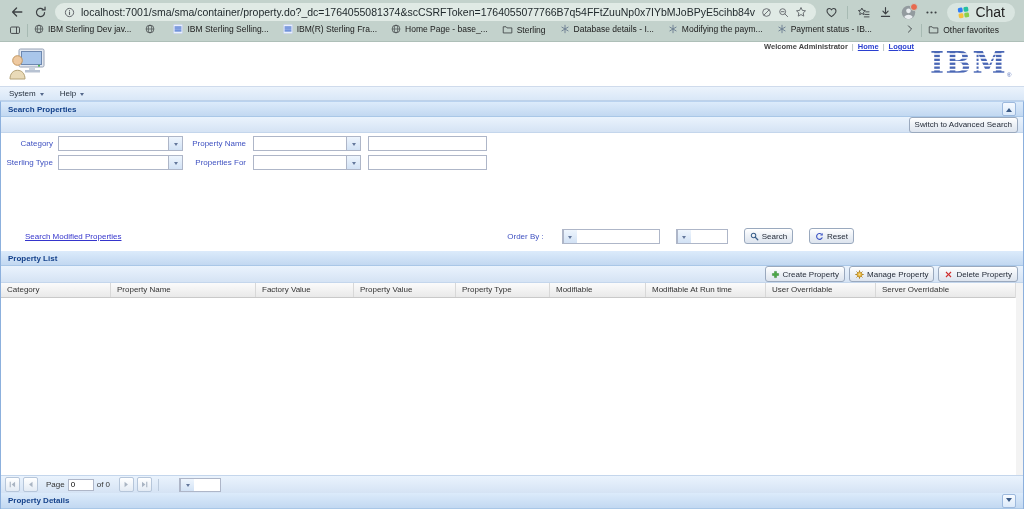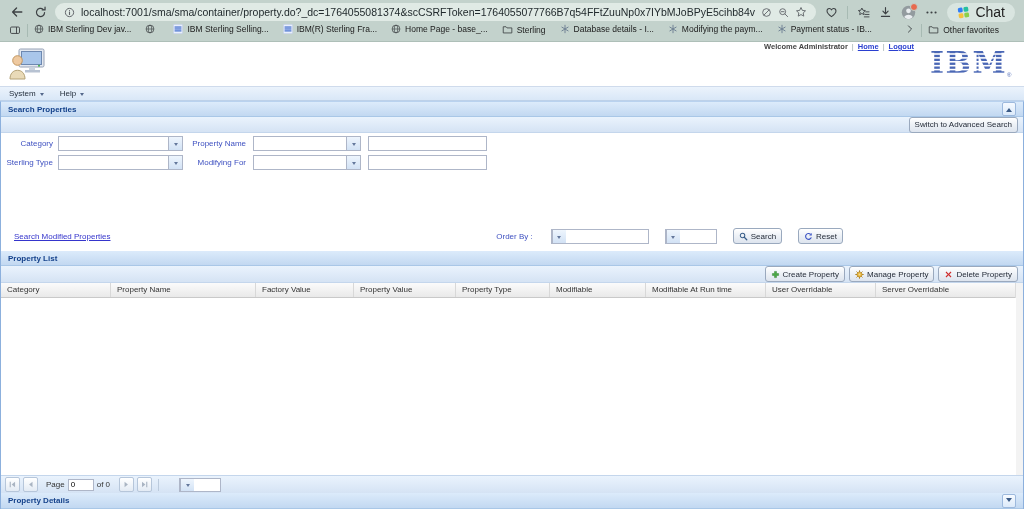--- a/index.html
+++ b/index.html
@@ -71,21 +71,21 @@
   .form{position:absolute;top:133px;left:1px;width:1022px;height:91px;background:#fff}
   .lab{position:absolute;height:15px;line-height:15px;font-size:8px;color:#3f51c1;text-align:right;white-space:nowrap}
   .combo{position:absolute;height:15px;border:1px solid #aeb6c8;background:#fff;box-sizing:border-box;display:flex}
   .combo .cv{flex:1}
   .trig{width:13px;background:linear-gradient(#eef5fd,#d2e2f5);border-left:1px solid #aeb6c8;
         display:flex;align-items:center;justify-content:center}
   .trig::after{content:"";width:0;height:0;border:2.5px solid transparent;border-top:3.5px solid #64789c;margin-top:4px}
   .tfi{position:absolute;height:15px;border:1px solid #aeb6c8;background:#fff;box-sizing:border-box;
        font-size:8px;padding:0 3px;outline:none;font-family:inherit}
 
-  .pfoot{position:absolute;top:224px;left:1px;width:846px;height:27px;background:#fff}
+  .pfoot{position:absolute;top:224px;left:12px;width:846px;height:27px;background:#fff}
   .modlink{position:absolute;left:13px;top:8px;font-size:8px;color:#3535cc;text-decoration:underline;white-space:nowrap}
   .orderby{position:absolute;right:4px;top:4px;display:flex;align-items:center;gap:16px}
   .orderby .lab2{font-size:8px;color:#3f51c1;margin-right:2px}
   .ob-combo{position:static;height:15px;border:1px solid #aeb6c8;background:#fff;box-sizing:border-box;display:flex}
 
   
   .ghead{position:absolute;top:283px;left:1px;width:1015px;height:15px;display:flex;box-sizing:border-box;
          background:linear-gradient(#fbfbfb,#e9e9e9);border-bottom:1px solid #c9c9c9}
   .gth{font-size:8px;color:#333;padding:2px 0 0 6px;border-right:1px solid #d8d8d8;box-sizing:border-box;
        white-space:nowrap;overflow:hidden}
@@ -395,21 +395,21 @@
       <span class="cv"></span>
       <span class="trig"></span>
     </span>
     <input class="tfi" style="left: 367px; top: 3px; width: 119px;">
 
     <span class="lab" style="left:0;width:52px;top:22px">Sterling Type</span>
     <span class="combo" style="left:57px;top:22px;width:125px">
       <span class="cv"></span>
       <span class="trig"></span>
     </span>
-    <span class="lab" style="left:185px;width:60px;top:22px">Modifying For</span>
+    <span class="lab" style="left:185px;width:60px;top:22px">Properties For</span>
     <span class="combo" style="left:252px;top:22px;width:108px">
       <span class="cv"></span>
       <span class="trig"></span>
     </span>
     <input class="tfi" style="left: 367px; top: 22px; width: 119px;">
   </div>
 
   <div class="pfoot">
     <a class="modlink">Search Modified Properties</a>
     <span class="orderby">

